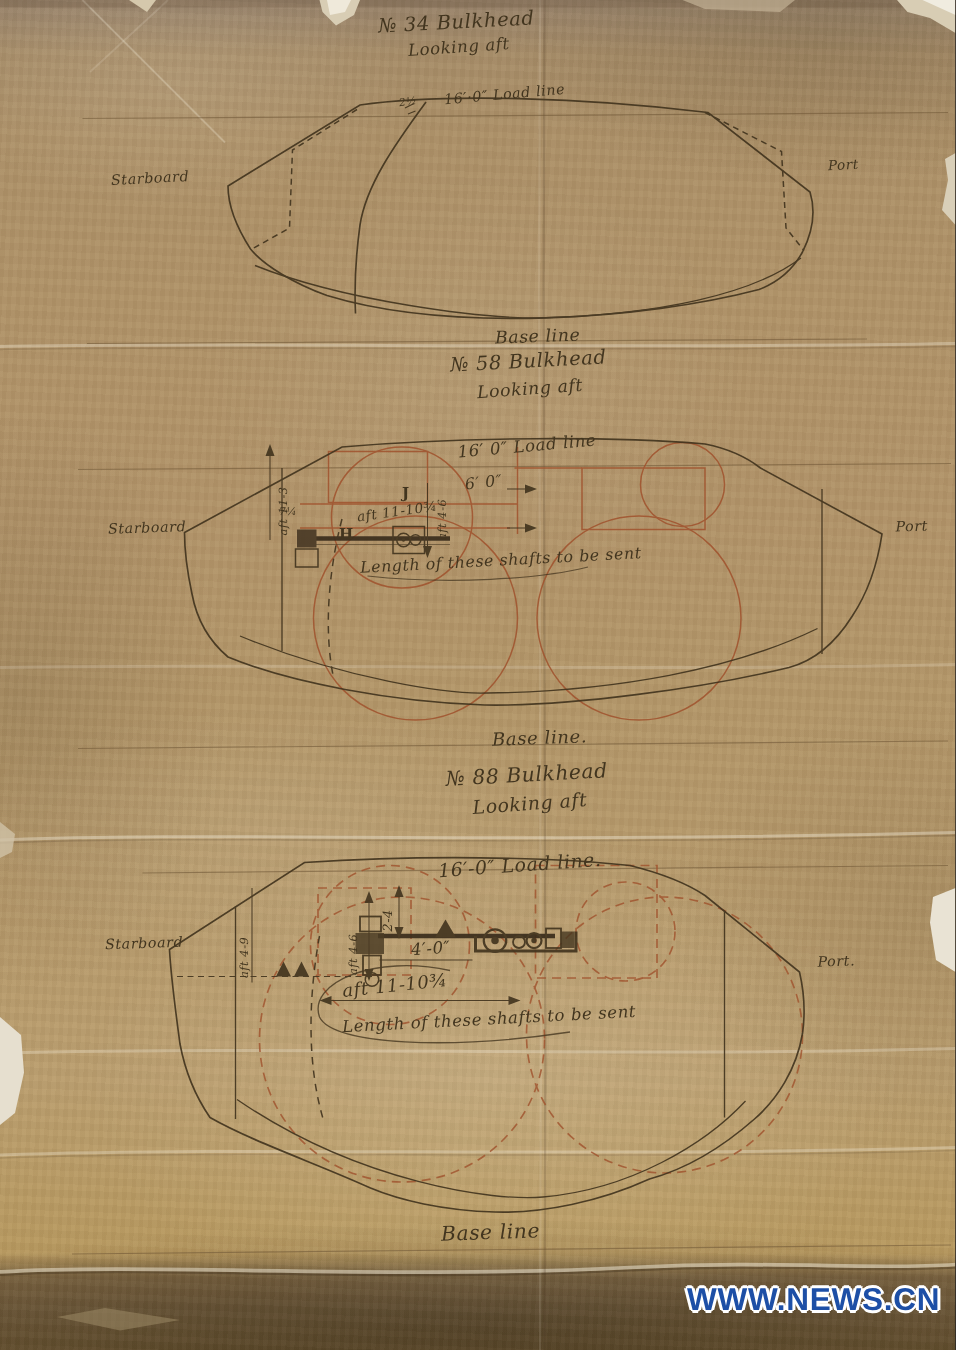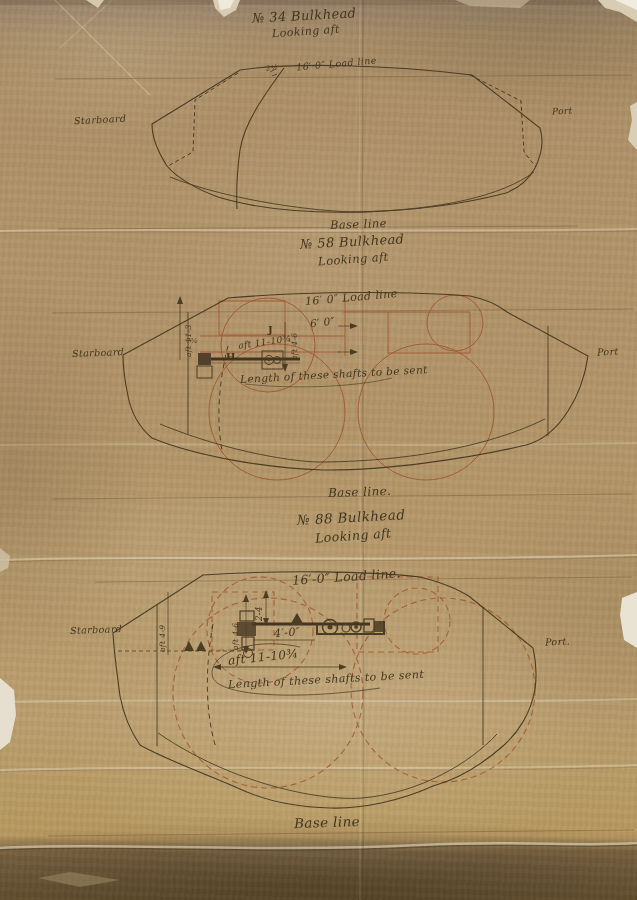--- a/index.html
+++ b/index.html
@@ -209,13 +209,14 @@
   <div class="hw vtext" style="left:158px;top:652px;font-size:7.5px;">aft 4-9</div>
   <div class="hw vtext" style="left:231px;top:650px;font-size:7.5px;">aft 4-6</div>
   <div class="hw vtext" style="left:254px;top:621px;font-size:8.5px;">2-4</div>
   <div class="hw" style="left:274px;top:626px;font-size:11px;transform:rotate(-4deg);">4′-0″</div>
   <div class="hw" style="left:228px;top:650px;font-size:12px;transform:rotate(-6deg);">aft 11-10¾</div>
   <div class="hw" style="left:228px;top:673px;font-size:11px;transform:rotate(-3deg);">Length of these shafts to be sent</div>
   <div class="hw" style="left:70px;top:624px;font-size:9.5px;transform:rotate(-2deg);">Starboard</div>
   <div class="hw" style="left:545px;top:636px;font-size:9.5px;transform:rotate(-2deg);">Port.</div>
   <div class="hw" style="left:294px;top:814px;font-size:13.5px;transform:rotate(-2deg);">Base line</div>
 
+  <div id="watermark">WWW.NEWS.CN</div>
 </div>
 
 </body></html>

